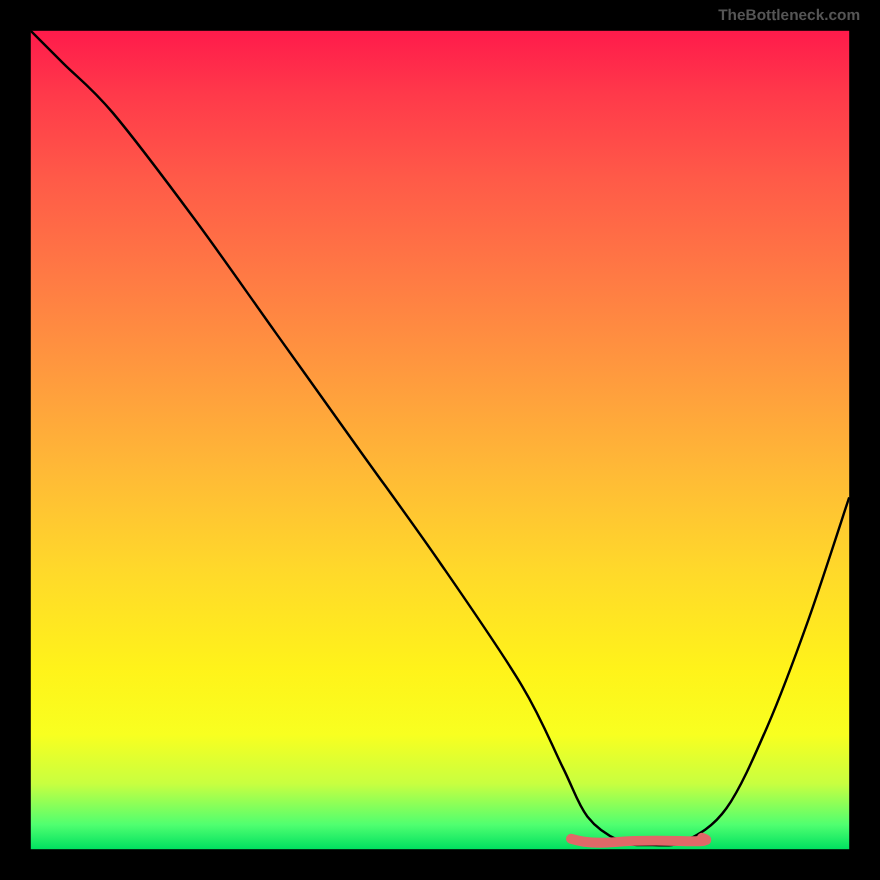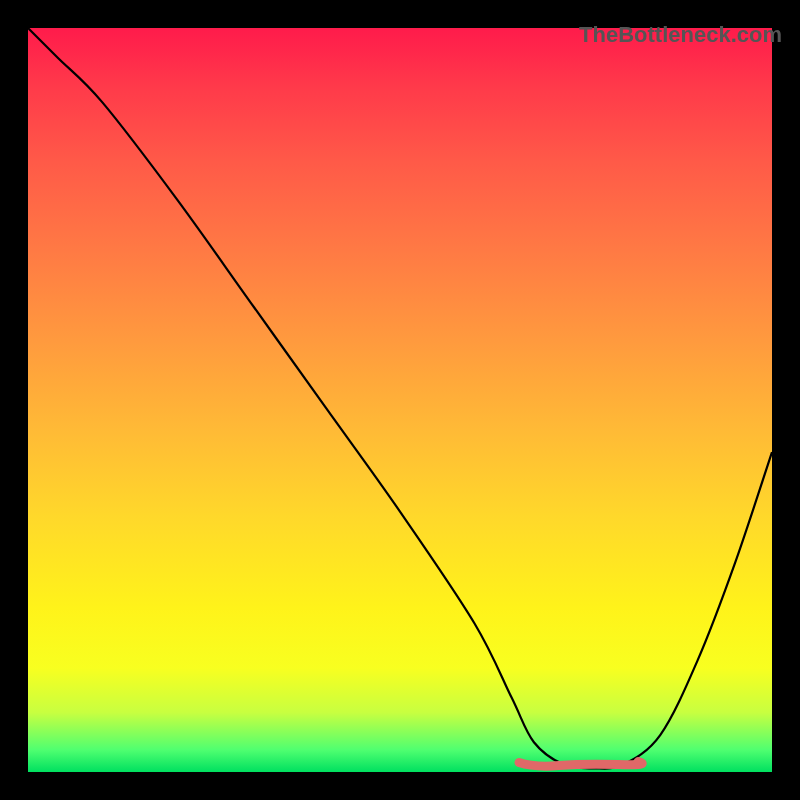--- a/index.html
+++ b/index.html
@@ -12,24 +12,24 @@
     font-family: Arial, sans-serif;
   }
   .container {
     width: 800px;
     height: 800px;
     position: relative;
     background: #000;
   }
   .watermark {
     position: absolute;
-    top: 22px;
+    top: 5px;
     right: 18px;
     color: #555;
-    font-size: 22px;
+    font-size: 14px;
     font-weight: bold;
     z-index: 10;
   }
   .plot-area {
     position: absolute;
     left: 28px;
     top: 28px;
     width: 744px;
     height: 744px;
     background: linear-gradient(to bottom,

